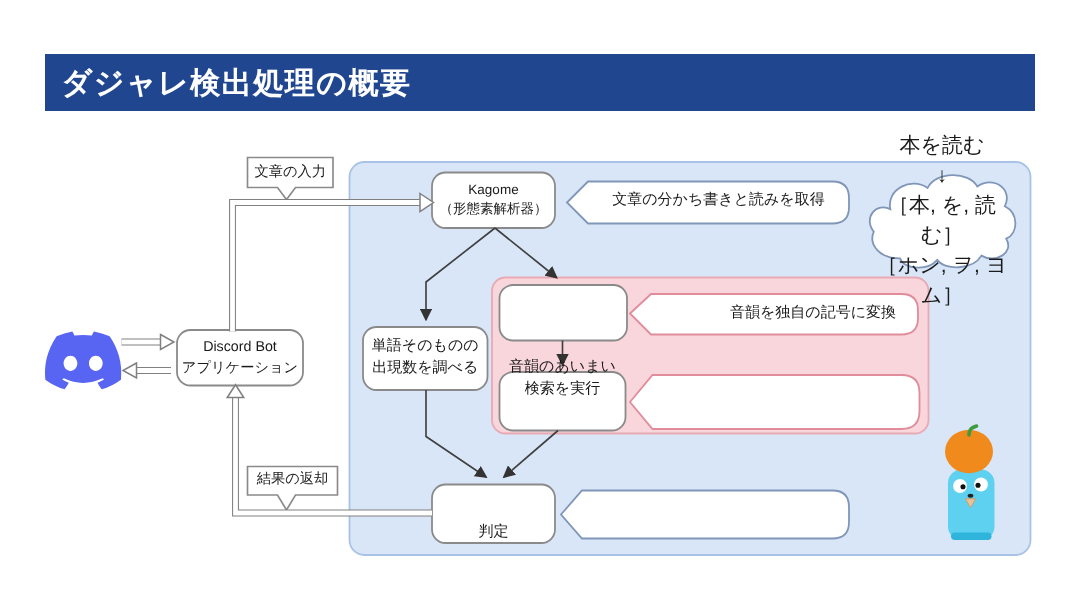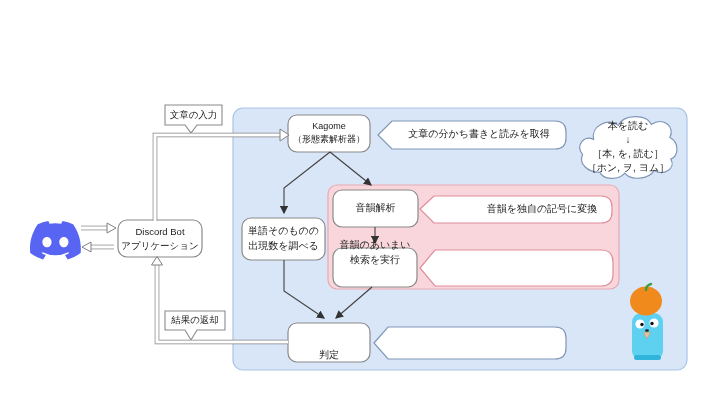--- a/index.html
+++ b/index.html
@@ -14,27 +14,28 @@
     letter-spacing:1px;
   }
   svg{position:absolute;left:0;top:0;}
   .t{
     position:absolute;display:flex;flex-direction:column;align-items:center;
     justify-content:center;text-align:center;line-height:1.45;color:#1a1a1a;
   }
   .f10{font-size:10px;}
   .f95{font-size:9.5px;}
   .f9{font-size:9px;line-height:1.5;}
-  .f85{font-size:10px;line-height:1.42;}
+  .f85{font-size:14px;line-height:1.42;}
 </style>
 </head>
 <body>
 
 <div id="stage">
 
+  <div id="title-bar">ダジャレ検出処理の概要</div>
 
   <svg width="720" height="405" viewBox="0 0 720 405">
     <defs>
       <marker id="arrow" viewBox="0 0 10 10" refX="8.5" refY="5" markerWidth="7.5" markerHeight="7.5" orient="auto-start-reverse">
         <path d="M0,0 L10,5 L0,10 z" fill="#333333"></path>
       </marker>
     </defs>
 
     <rect x="233" y="108" width="454" height="262" rx="10" fill="#d9e6f8" stroke="#a9c3e6" stroke-width="1.2"></rect>
     <rect x="328" y="185" width="291" height="104" rx="9" fill="#f8d6db" stroke="#e8a9b4" stroke-width="1.2"></rect>
@@ -128,23 +129,20 @@
   <div class="t f95" style="left:118px;top:219px;width:84px;height:39px;">
     <div>Discord Bot</div>
     <div>アプリケーション</div>
   </div>
 
   <div class="t f10" style="left:242px;top:217px;width:83px;height:43px;">
     <div>単語そのものの</div>
     <div>出現数を調べる</div>
   </div>
 
-  <div class="t f10" style="left:333px;top:189px;width:85px;height:38px;">
-    <div>音韻解析</div>
-  </div>
 
   <div class="t f10" style="left:456px;top:195px;width:172px;height:28px;">
     <div>音韻を独自の記号に変換</div>
   </div>
 
   <div class="t f10" style="left:333px;top:240px;width:84px;height:25px;">
     <div>音韻のあいまい</div>
     <div>検索を実行</div>
   </div>
 

